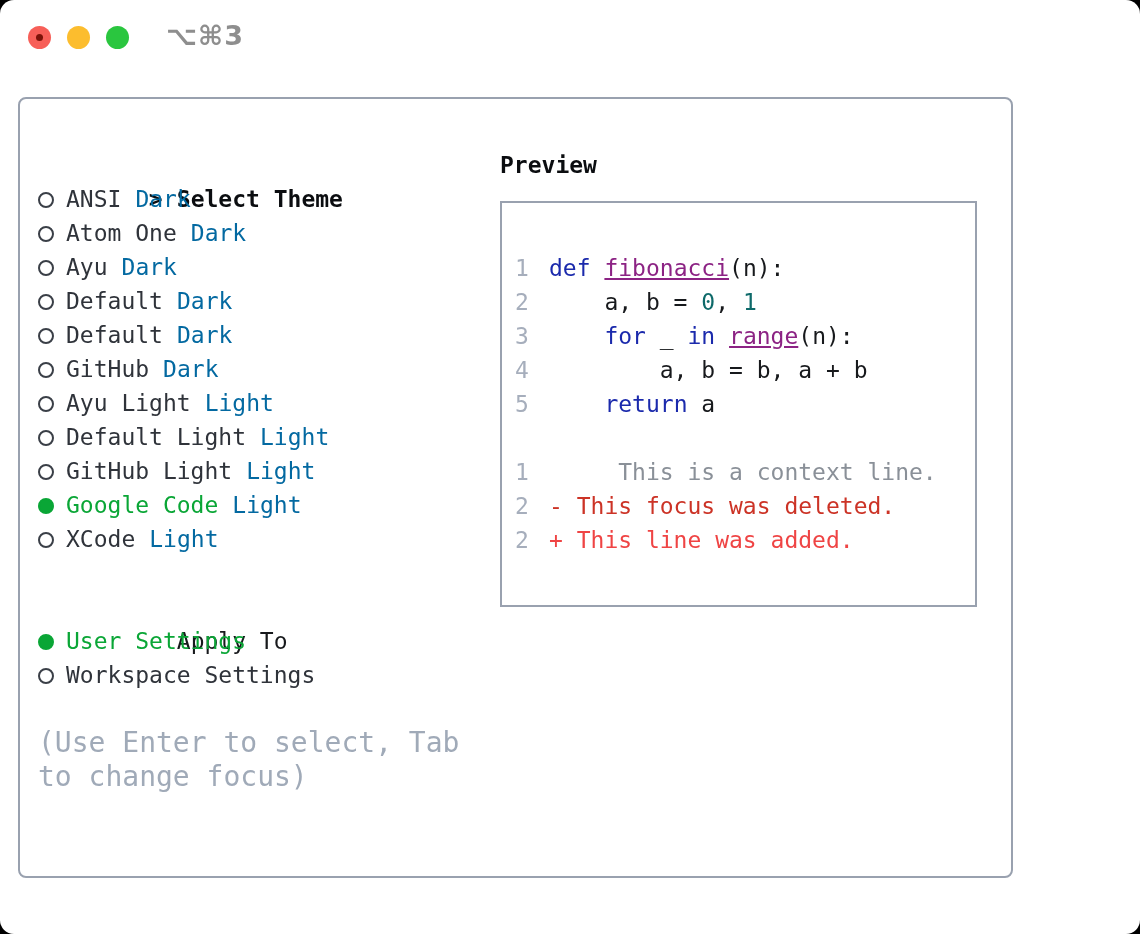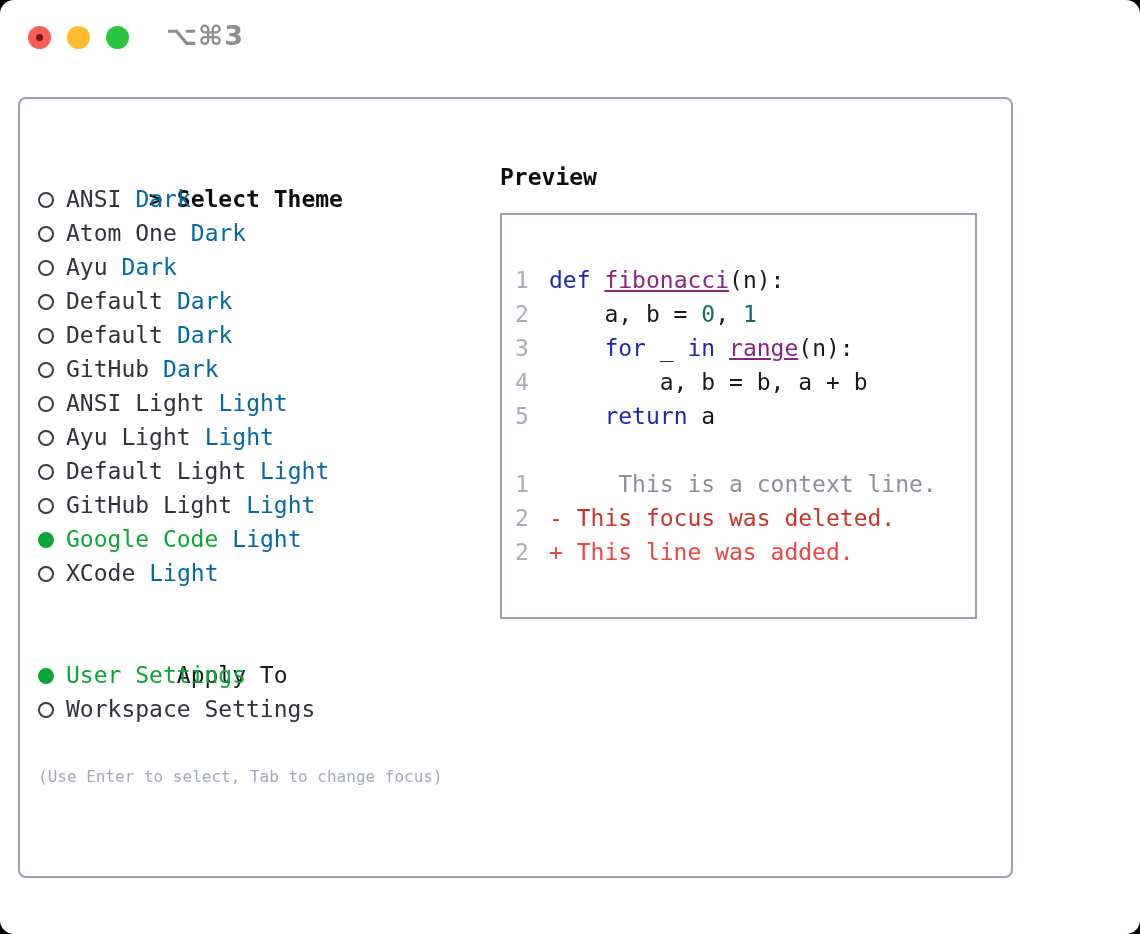--- a/index.html
+++ b/index.html
@@ -107,30 +107,30 @@
   .t-name { color: #2f333a; }
   .t-name.selected { color: #0aa636; }
   .t-variant { color: #0369a1; margin-left: 14px; }
   .apply-header { color: #17191c; margin-left: 28px; }
   .opt-label { color: #2f333a; text-align: right; }
   .opt-label.selected { color: #0aa636; }
   .help {
     margin-top: 0;
     width: 458px;
     line-height: 34px;
-    font-size: 16px;
+    font-size: 28px;
     color: #a0aab8;
     white-space: normal;
   }
 
   
   .right-col {
     position: absolute;
     left: 480px;
-    top: 61px;
+    top: 49px;
   }
   .preview-header {
     height: 34px;
     line-height: 34px;
     font-size: 23px;
     font-weight: bold;
     color: #0b0d10;
   }
   .preview-box {
     margin-top: 19px;
@@ -173,21 +173,20 @@
       <div class="row">
         <span class="cell prompt-char">&gt;</span><span class="header-label">Select Theme</span>
       </div>
       <div id="theme-rows">
           <div class="row"><span class="cell"><span class="dot"></span></span><span class="t-name">ANSI</span><span class="t-variant">Dark</span></div>
           <div class="row"><span class="cell"><span class="dot"></span></span><span class="t-name">Atom One</span><span class="t-variant">Dark</span></div>
           <div class="row"><span class="cell"><span class="dot"></span></span><span class="t-name">Ayu</span><span class="t-variant">Dark</span></div>
           <div class="row"><span class="cell"><span class="dot"></span></span><span class="t-name">Default</span><span class="t-variant">Dark</span></div>
           <div class="row"><span class="cell"><span class="dot"></span></span><span class="t-name">Default</span><span class="t-variant">Dark</span></div>
           <div class="row"><span class="cell"><span class="dot"></span></span><span class="t-name">GitHub</span><span class="t-variant">Dark</span></div>
-          <div class="row"><span class="cell"><span class="dot"></span></span><span class="t-name">ANSI Light</span><span class="t-variant">Light</span></div>
           <div class="row"><span class="cell"><span class="dot"></span></span><span class="t-name">Ayu Light</span><span class="t-variant">Light</span></div>
           <div class="row"><span class="cell"><span class="dot"></span></span><span class="t-name">Default Light</span><span class="t-variant">Light</span></div>
           <div class="row"><span class="cell"><span class="dot"></span></span><span class="t-name">GitHub Light</span><span class="t-variant">Light</span></div>
           <div class="row"><span class="cell"><span class="dot filled"></span></span><span class="t-name selected">Google Code</span><span class="t-variant">Light</span></div>
           <div class="row"><span class="cell"><span class="dot"></span></span><span class="t-name">XCode</span><span class="t-variant">Light</span></div>
         </div>
       <div class="row"> </div>
       <div class="row">
         <span class="apply-header">Apply To</span>
       </div>

